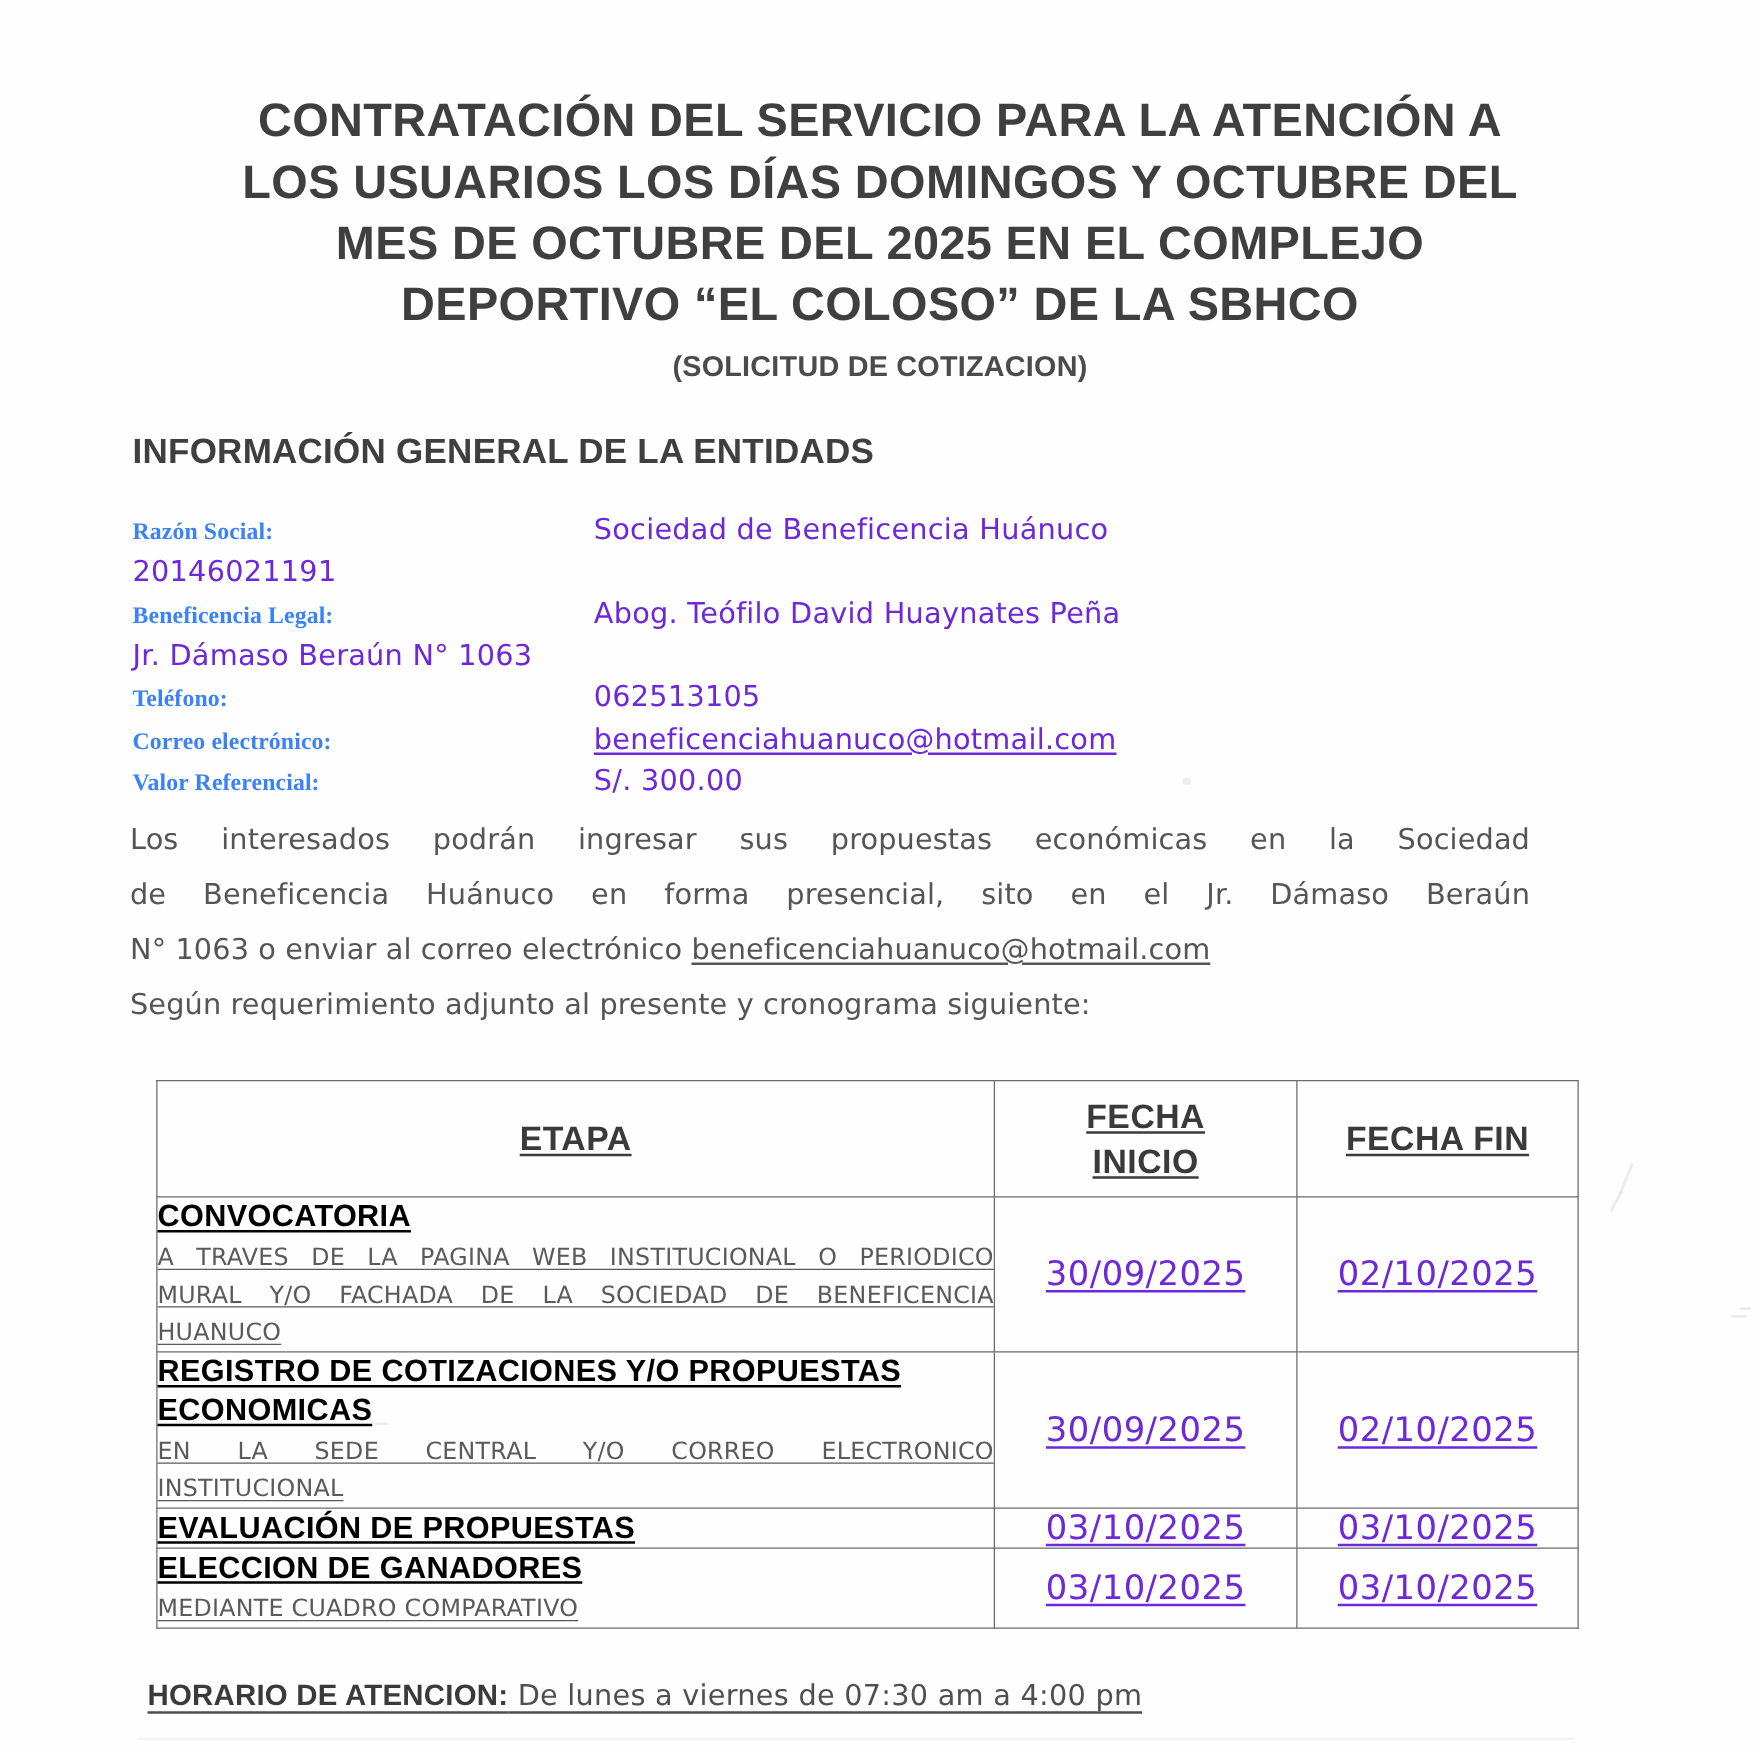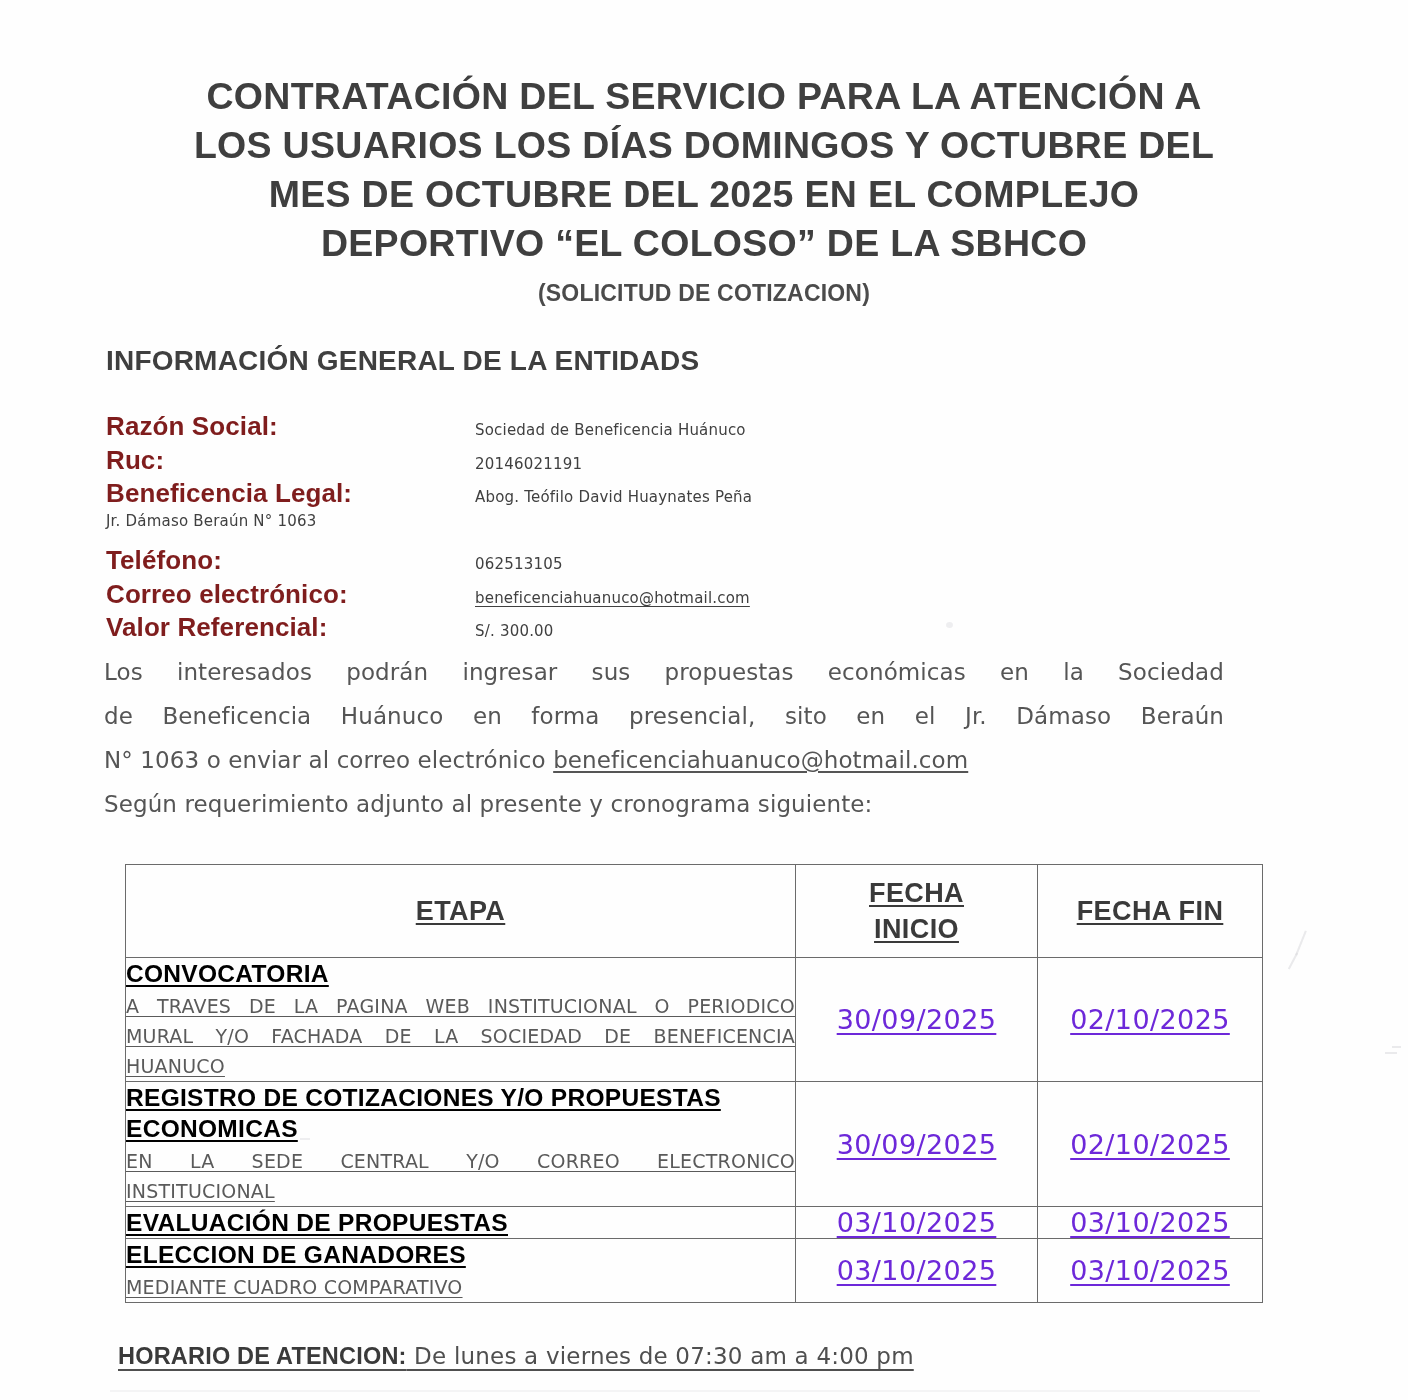--- a/index.html
+++ b/index.html
@@ -54,31 +54,31 @@
     position:absolute;left:106px;top:411px;width:1130px;
   }
   .info-row{
     display:flex;
     align-items:baseline;
     height:33.5px;
   }
   .info-label{
     width:369px;
     flex:0 0 369px;
-    font-family:Liberation Sans, sans-serif;
-    font-weight:bold;
-    font-size:26px;
-    color:#7f1d1d;
+    font-family:Liberation Serif, serif;
+    font-weight:bold;
+    font-size:19px;
+    color:#3b82f6;
     letter-spacing:0.1px;
   }
   .info-value{
     font-family:"DejaVu Sans", sans-serif;
     font-weight:normal;
-    font-size:15px;
-    color:#404040;
+    font-size:23px;
+    color:#6d28d9;
     letter-spacing:0.2px;
   }
   .info-value.link{
     text-decoration:underline;
     text-underline-offset:3px;
   }
 
   
   .paragraph{
     position:absolute;left:104px;top:650px;width:1120px;
@@ -233,21 +233,20 @@
   </div>
 
   <div class="section-heading">INFORMACIÓN GENERAL DE LA ENTIDADS</div>
 
   <div class="info-block">
     <div class="info-row">
       <div class="info-label">Razón Social:</div>
       <div class="info-value">Sociedad de Beneficencia Huánuco</div>
     </div>
     <div class="info-row">
-      <div class="info-label">Ruc:</div>
       <div class="info-value">20146021191</div>
     </div>
     <div class="info-row">
       <div class="info-label">Beneficencia Legal:</div>
       <div class="info-value">Abog. Teófilo David Huaynates Peña</div>
     </div>
     <div class="info-row">
       <div class="info-value">Jr. Dámaso Beraún N° 1063</div>
     </div>
     <div class="info-row">

